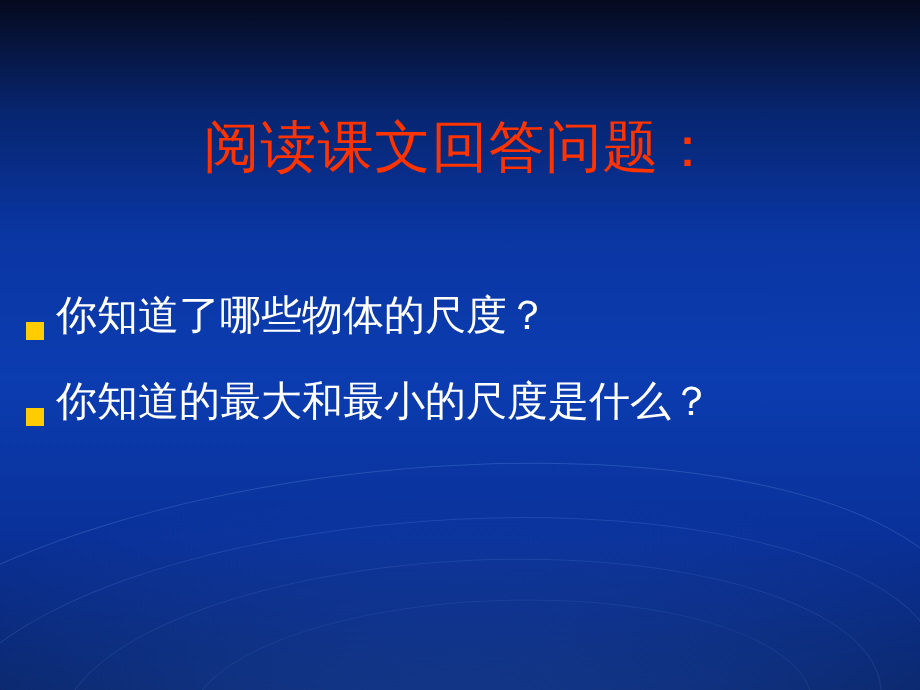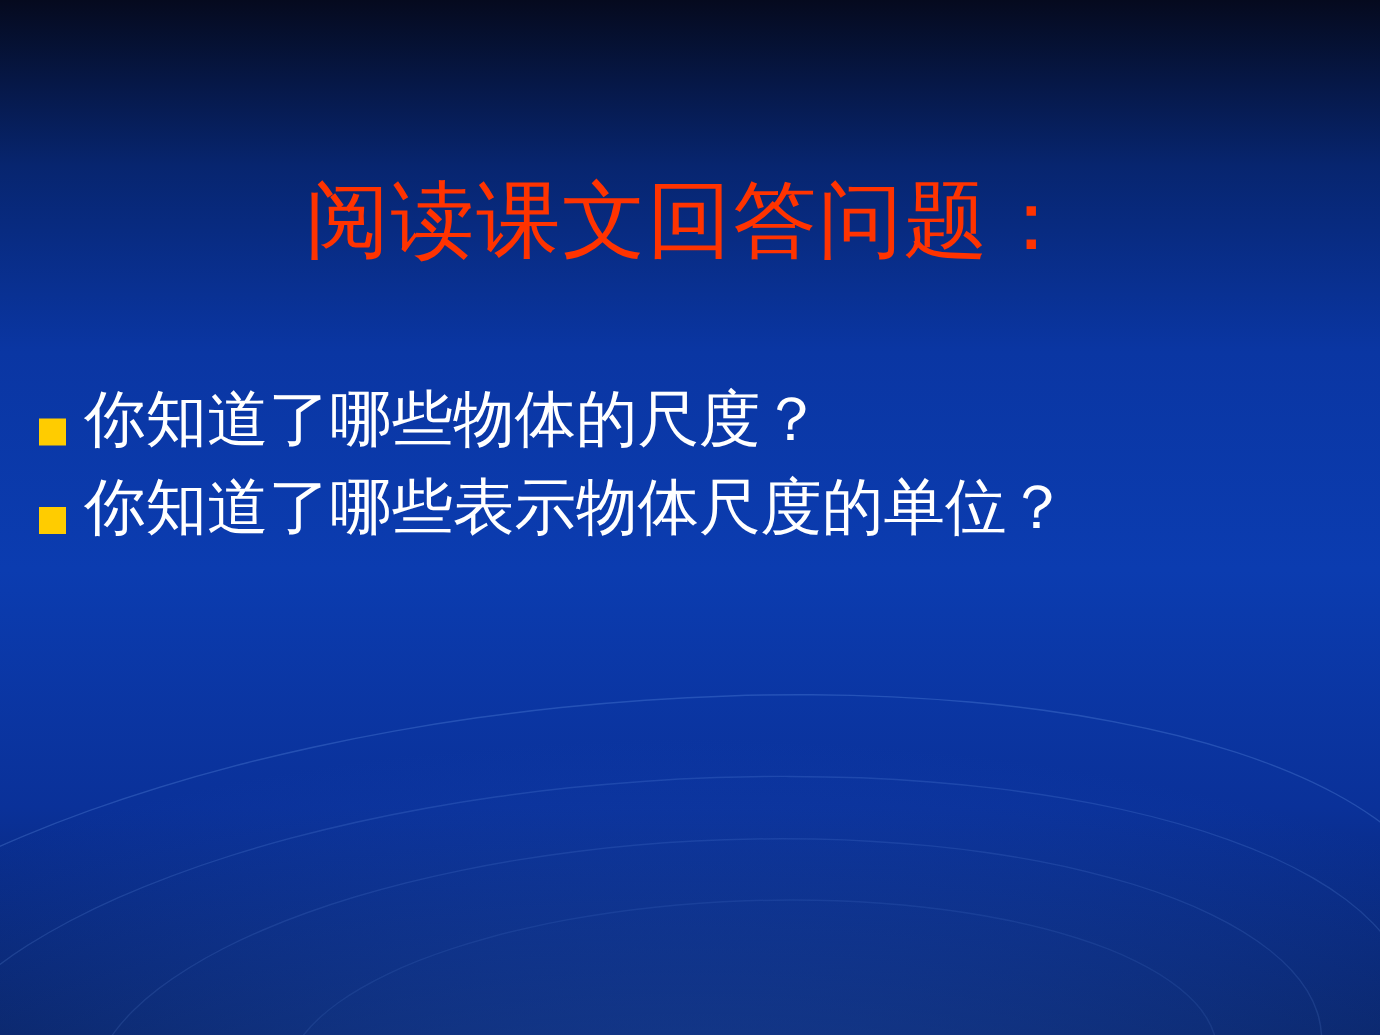--- a/index.html
+++ b/index.html
@@ -14,21 +14,21 @@
   }
   .slide {
     position: relative;
     width: 920px;
     height: 690px;
     background: #0a2a8f;
     background-image:
       radial-gradient(ellipse 1200px 520px at 50% 118%, rgba(40,95,210,0.55) 0%, rgba(40,95,210,0.0) 62%),
       linear-gradient(to bottom, #050a1e 0%, #07256f 16%, #0a36a3 34%, #0b3cb0 55%, #0a3199 78%, #07205f 100%);
     overflow: hidden;
-    font-family: Liberation Sans, sans-serif;
+    font-family: Liberation Serif, serif;
   }
   
   .swirl {
     position: absolute;
     border: 1px solid rgba(120,170,255,0.20);
     border-radius: 50%;
     background: transparent;
     pointer-events: none;
   }
   .swirl.s1 {
@@ -70,22 +70,23 @@
   }
 
   .bullets {
     position: absolute;
     top: 254px;
     left: 26px;
     width: 880px;
   }
   .bullet-row {
     display: flex;
-    align-items: center;
+    align-items: flex-end;
     margin-bottom: 9px;
+    margin-top: 36px;
   }
   .bullet-marker {
     width: 18px;
     height: 18px;
     background: #ffcc00;
     margin-top: 17px;
     margin-right: 12px;
     flex: 0 0 auto;
   }
   .bullet-text {
@@ -109,19 +110,19 @@
 
   <div class="bullets">
 
     <div class="bullet-row">
       <span class="bullet-marker"></span>
       <span class="bullet-text">你知道了哪些物体的尺度？</span>
     </div>
 
     <div class="bullet-row">
       <span class="bullet-marker"></span>
-      <span class="bullet-text">你知道了哪些表示物体尺度的单位？</span>
+      <span class="bullet-text">你知道的最大和最小的尺度是什么？</span>
     </div>
 
 
 
   </div>
 </div>
 
 </body></html>

